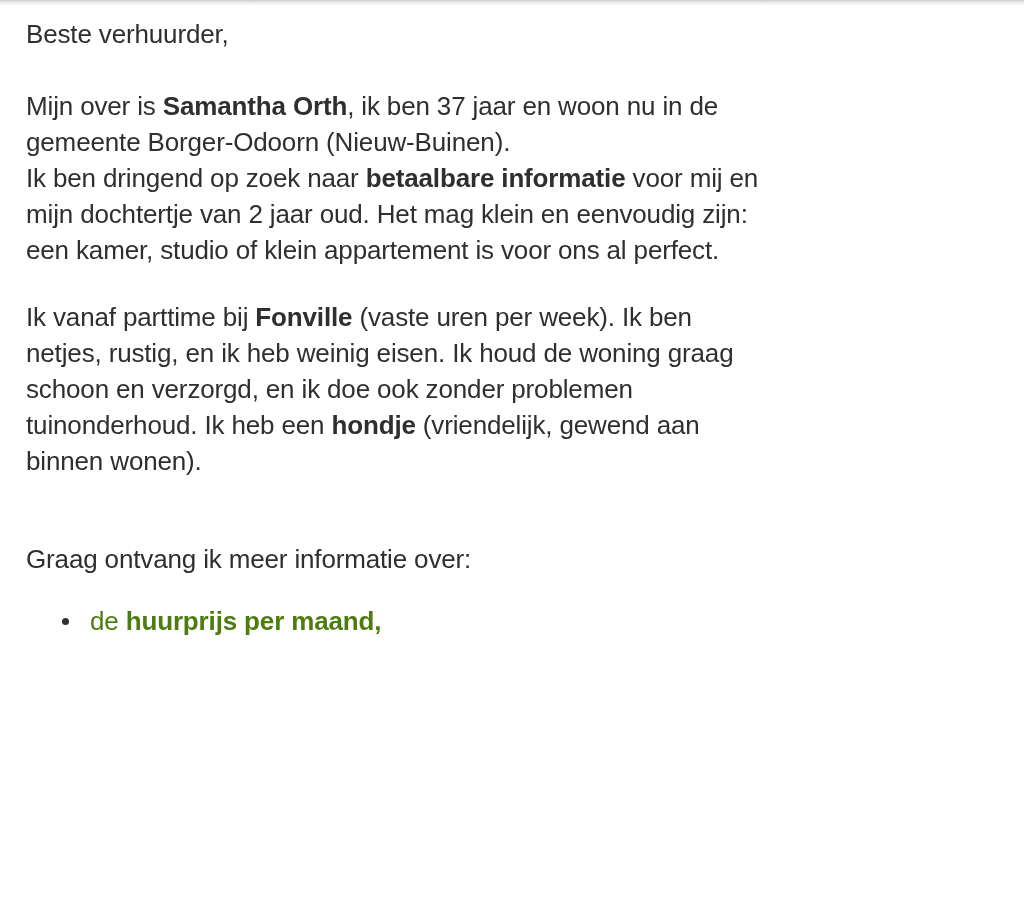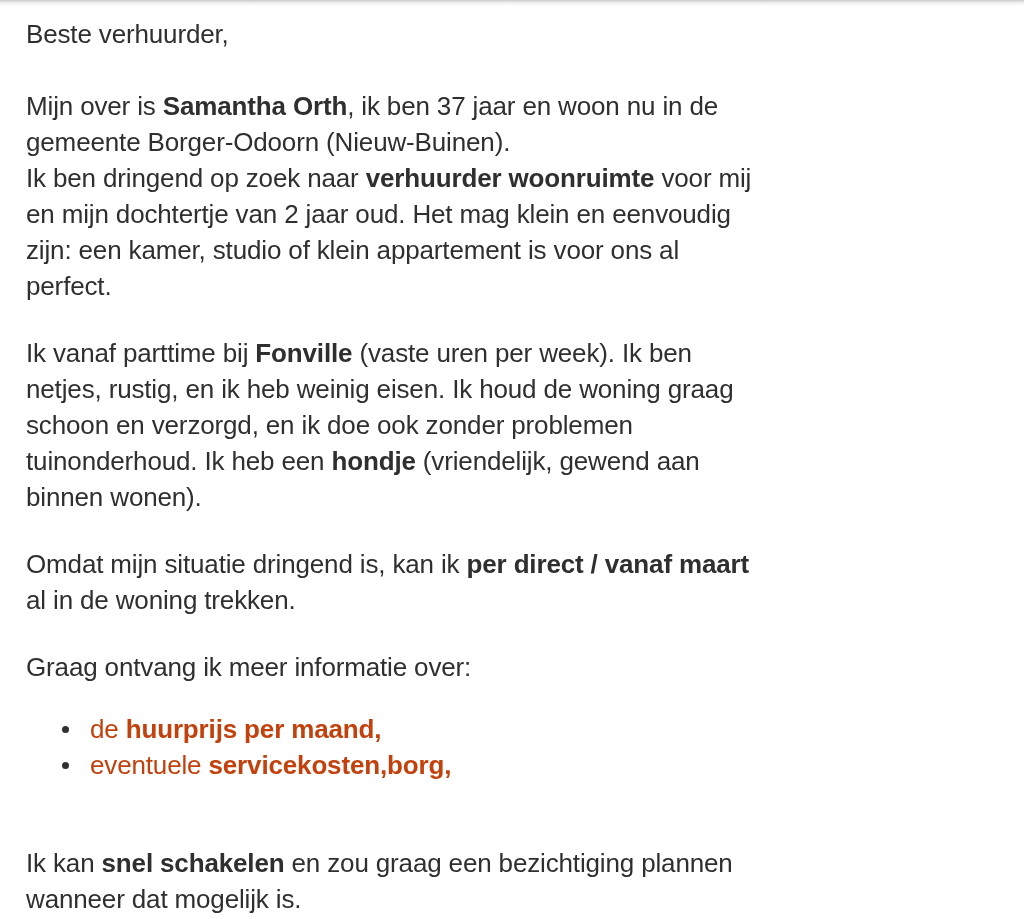--- a/index.html
+++ b/index.html
@@ -64,21 +64,21 @@
     margin: 0;
     padding: 0;
     list-style: none;
   }
   ul#info-list li {
     position: relative;
     padding-left: 64px;
     font-size: 26px;
     line-height: 36px;
     letter-spacing: -0.15px;
-    color: #c2410c;
+    color: #4d7c0f;
   }
   ul#info-list li .bullet-dot {
     position: absolute;
     left: 36px;
     top: 15px;
     width: 7px;
     height: 7px;
     border-radius: 50%;
     background: #2f2f2f;
   }
@@ -88,44 +88,38 @@
 
 <div id="scroll-shadow"></div>
 
 <div id="message-body">
 
   <p class="para">Beste verhuurder,</p>
 
   <div class="gap-blank"></div>
 
   <p class="para"><span>Mijn over is </span><b>Samantha Orth</b><span>, ik ben 37 jaar en woon nu in de gemeente Borger-Odoorn (Nieuw-Buinen).
-Ik ben dringend op zoek naar </span><b>verhuurder woonruimte</b><span> voor mij en mijn dochtertje van 2 jaar oud. Het mag klein en eenvoudig zijn: een kamer, studio of klein appartement is voor ons al perfect.</span></p>
+Ik ben dringend op zoek naar </span><b>betaalbare informatie</b><span> voor mij en mijn dochtertje van 2 jaar oud. Het mag klein en eenvoudig zijn: een kamer, studio of klein appartement is voor ons al perfect.</span></p>
 
   <div class="gap-para"></div>
 
   <p class="para"><span>Ik vanaf parttime bij </span><b>Fonville</b><span> (vaste uren per week). Ik ben netjes, rustig, en ik heb weinig eisen. Ik houd de woning graag schoon en verzorgd, en ik doe ook zonder problemen tuinonderhoud. Ik heb een </span><b>hondje</b><span> (vriendelijk, gewend aan binnen wonen).</span></p>
 
   <div class="gap-para"></div>
 
-  <p class="para"><span>Omdat mijn situatie dringend is, kan ik </span><b>per direct / vanaf maart</b><span> al in de woning trekken.</span></p>
 
   <div class="gap-para"></div>
 
   <p class="para"><span>Graag ontvang ik meer informatie over:</span></p>
 
   <div class="gap-list"></div>
 
   <ul id="info-list">
     <li>
       <span class="bullet-dot"></span>
       <span class="bullet-text"><span>de </span><b>huurprijs per maand</b><b>,</b></span>
     </li>
-    <li>
-      <span class="bullet-dot"></span>
-      <span class="bullet-text"><span>eventuele </span><b>servicekosten</b><b>,</b><b>borg</b><b>,</b></span>
-    </li>
   </ul>
 
   <div class="gap-tail"></div>
 
-  <p class="para"><span>Ik kan </span><b>snel schakelen</b><span> en zou graag een bezichtiging plannen wanneer dat mogelijk is.</span></p>
 
 </div>
 
 </body></html>

